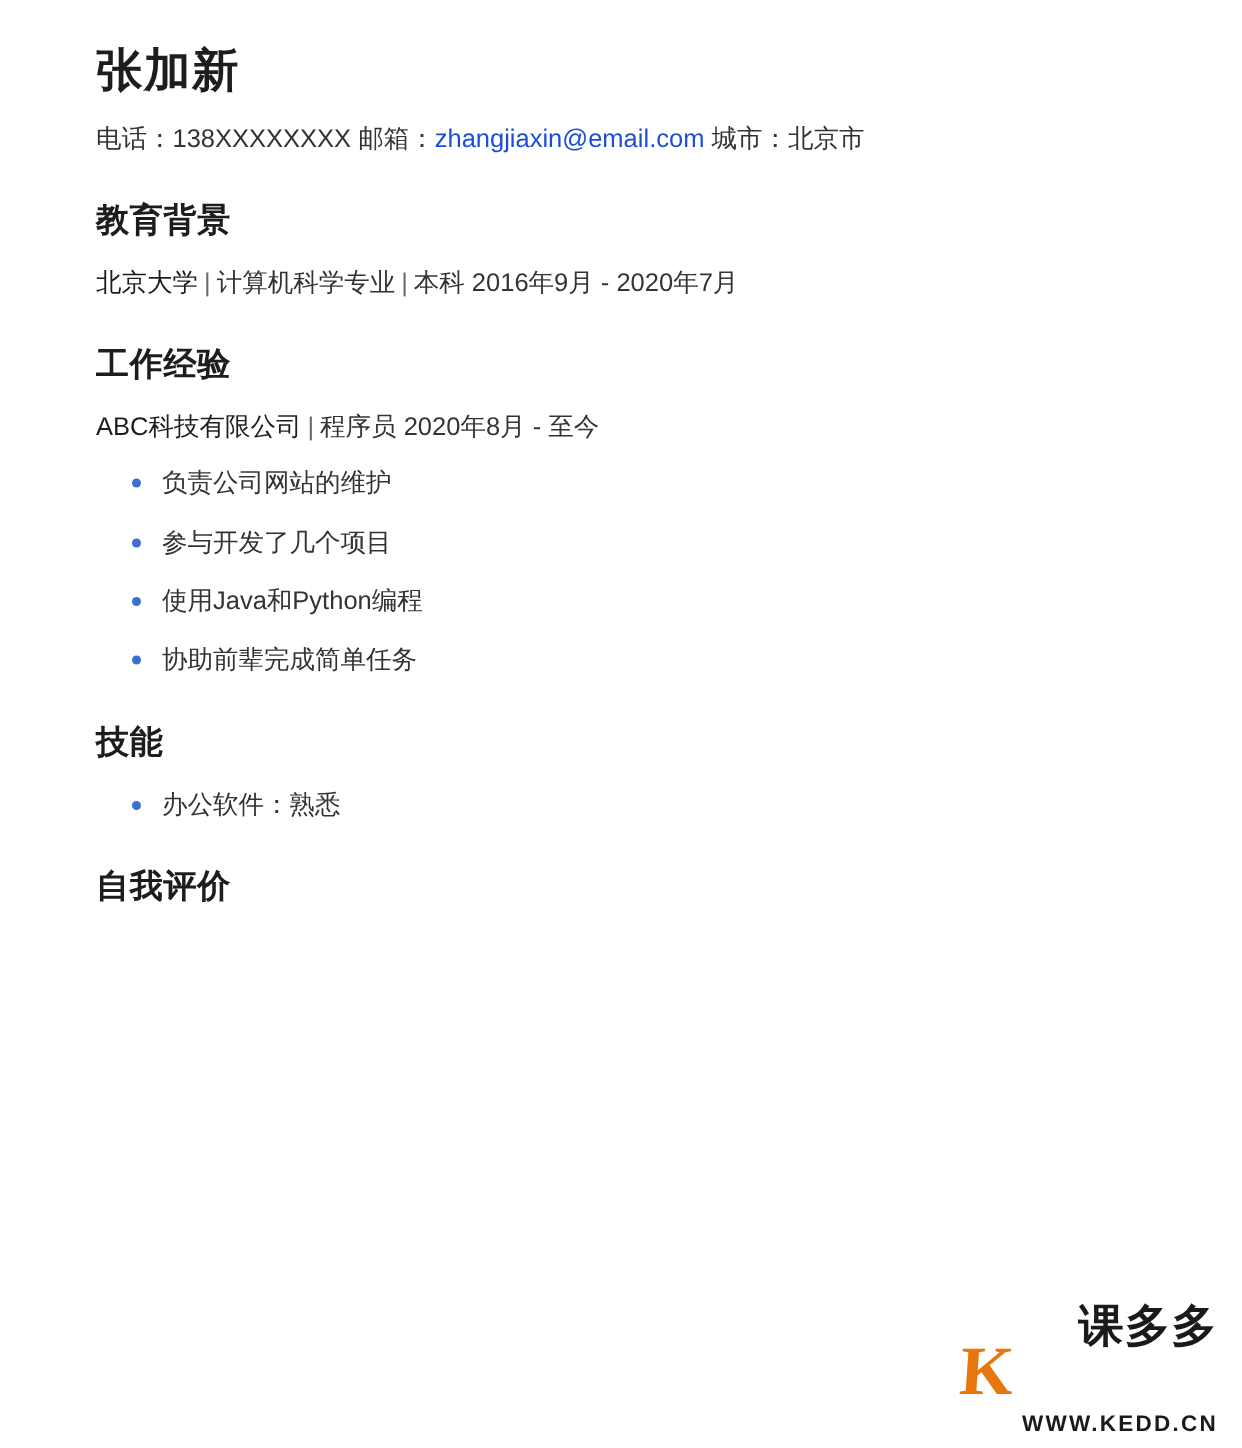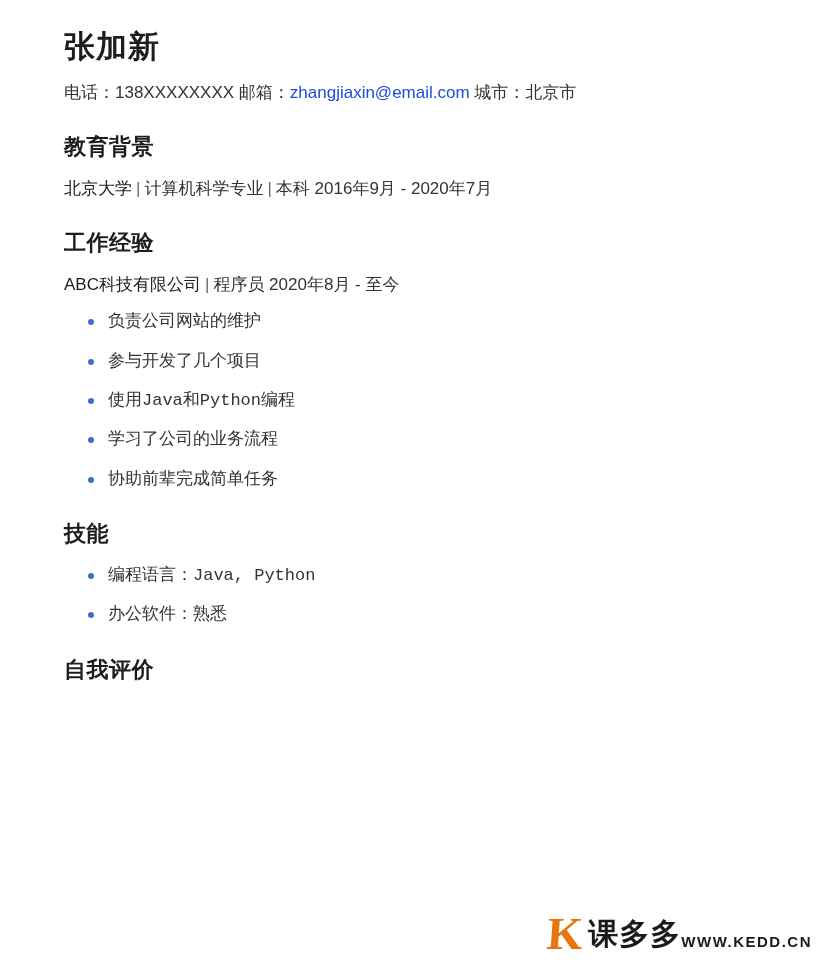--- a/index.html
+++ b/index.html
@@ -65,21 +65,20 @@
     margin: 0 0 6px 0;
     padding: 0 0 0 22px;
   }
   ul.bullets li {
     position: relative;
     font-size: 17px;
     color: #333333;
     line-height: 1.55;
     padding: 0 0 0 22px;
     margin-bottom: 13px;
-    font-family: Liberation Mono, monospace;
   }
   ul.bullets li::before {
     content: "";
     position: absolute;
     left: 2px;
     top: 10px;
     width: 6px;
     height: 6px;
     border-radius: 50%;
     background: #3c6fd0;
@@ -102,36 +101,37 @@
   .wm-k {
     font-size: 46px;
     font-weight: bold;
     color: #e8760f;
     line-height: 1;
     font-family: "Liberation Serif", serif;
     transform: skewX(-4deg);
   }
   .wm-right {
     display: flex;
-    flex-direction: row;
-    align-items: center;
+    flex-direction: column;
+    align-items: flex-end;
     line-height: 1;
+    gap: 38px;
   }
   .wm-title {
     font-size: 30px;
     font-weight: bold;
     color: #1a1a1a;
     letter-spacing: 1px;
   }
   .wm-url {
     font-size: 15px;
     font-weight: bold;
     color: #1a1a1a;
     letter-spacing: 1.5px;
-    margin-top: 14px;
+    margin-top: 4px;
   }
 </style>
 </head>
 <body>
 
 <div class="page">
 
   <div class="name">张加新</div>
 
   <div class="contact-line">
@@ -150,27 +150,25 @@
   <p class="entry-line">
     <span class="org">ABC科技有限公司</span><span class="sep">|</span><span>程序员 2020年8月 - 至今</span>
   </p>
   <ul class="bullets">
     <li>负责公司网站的维护</li>
     <li>参与开发了几个项目</li>
     <li>使用Java和Python编程</li>
   </ul>
 
   <ul class="bullets">
-    <li>学习了公司的业务流程</li>
     <li>协助前辈完成简单任务</li>
   </ul>
 
   <h2 class="section-title">技能</h2>
   <ul class="bullets">
-    <li>编程语言：Java, Python</li>
     <li>办公软件：熟悉</li>
   </ul>
 
   <h2 class="section-title">自我评价</h2>
 
 </div>
 
 <div class="watermark">
   <span class="wm-k">K</span>
   <span class="wm-right">

